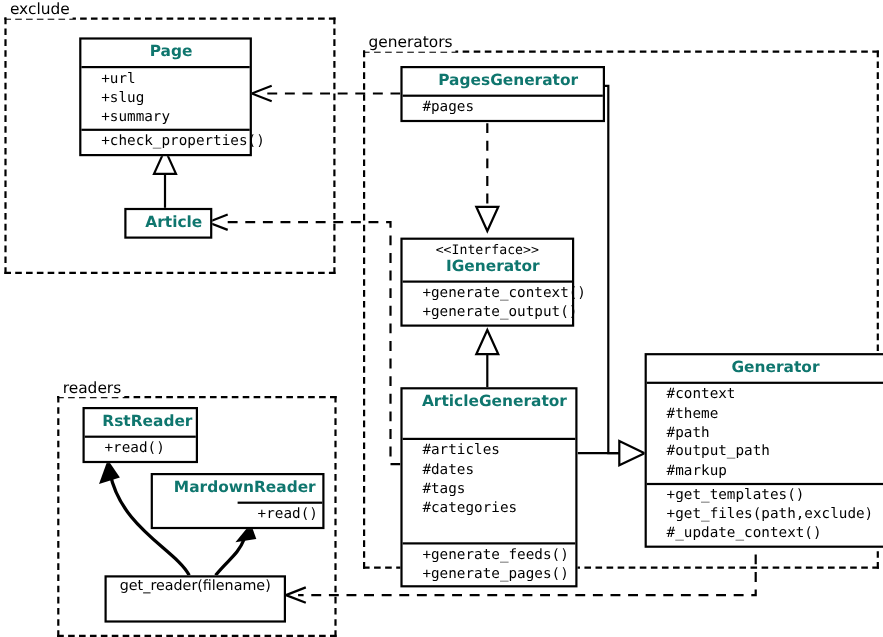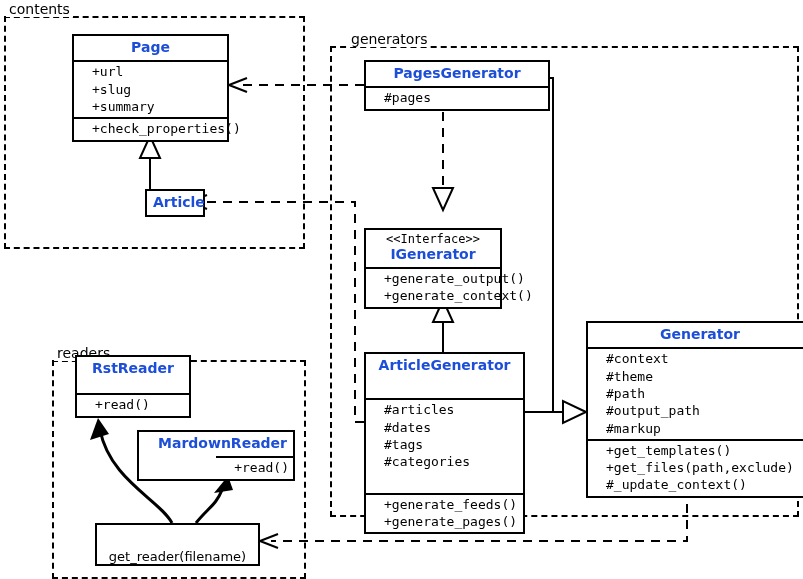--- a/index.html
+++ b/index.html
@@ -47,22 +47,22 @@
     border: 2px solid #000;
     background: #ffffff;
     box-sizing: border-box;
     display: flex;
     flex-direction: column;
   }
   .cls-name {
     font-weight: bold;
     font-size: 14px;
     text-align: center;
-    padding: 4px 6px 5px 6px;
-    color: #1d4ed8;
+    padding: 4px 6px 5px 16px;
+    color: #0f766e;
     line-height: 1.1;
   }
   .cls-stereo {
     font-weight: normal;
     font-size: 12px;
     text-align: center;
     padding: 3px 6px 0 6px;
     color: #000;
     font-family: "DejaVu Sans Mono", monospace;
     line-height: 1.15;
@@ -79,21 +79,21 @@
     line-height: 1.33;
     color: #000;
     white-space: nowrap;
   }
   .plainbox {
     position: absolute;
     border: 2px solid #000;
     background: #ffffff;
     box-sizing: border-box;
     display: flex;
-    align-items: flex-end;
+    align-items: flex-start;
     justify-content: center;
   }
   .plainbox span {
     font-family: "DejaVu Sans", sans-serif;
     font-size: 13px;
     color: #000;
     white-space: nowrap;
   }
 </style>
 </head>
@@ -156,57 +156,57 @@
     </g>
 
      MardownReader (curved solid arrow) --&gt;
     <g>
       <path d="M 196,523 C 208,508 216,505 222,490" fill="none" stroke="#000" stroke-width="3"></path>
       <polygon points="228,476 214,493 233,490" fill="#000"></polygon>
     </g>
   </svg>
 
   <div class="pkg" style="left:4px; top:16px; width:301px; height:233px;"></div>
-  <div class="pkg-label" style="left:6px; top:1px;">contents</div>
+  <div class="pkg-label" style="left:6px; top:1px;">exclude</div>
 
   <div class="pkg" style="left:330px; top:46px; width:469px; height:471px;"></div>
-  <div class="pkg-label" style="left:332px; top:31px;margin-left:16px;">generators</div>
+  <div class="pkg-label" style="left:332px; top:31px;">generators</div>
 
   <div class="pkg" style="left:52px; top:360px; width:254px; height:219px;"></div>
   <div class="pkg-label" style="left:54px; top:345px;">readers</div>
 
   <div class="cls" style="left:72px; top:34px; width:157px;">
     <div class="cls-name">Page</div>
     <div class="cls-compartment cls-sep">
       <div>+url</div>
       <div>+slug</div>
       <div>+summary</div>
     </div>
     <div class="cls-compartment cls-sep">
       <div>+check_properties()</div>
     </div>
   </div>
 
-  <div class="cls" style="left:113px; top:189px; width:60px;margin-left:32px;">
+  <div class="cls" style="left:113px; top:189px; width:80px;">
     <div class="cls-name">Article</div>
   </div>
 
   <div class="cls" style="left:364px; top:60px; width:186px;">
     <div class="cls-name">PagesGenerator</div>
     <div class="cls-compartment cls-sep">
       <div>#pages</div>
     </div>
   </div>
 
-  <div class="cls" style="left:364px; top:228px; width:138px;">
+  <div class="cls" style="left:364px; top:216px; width:158px;">
     <div class="cls-stereo">&lt;&lt;Interface&gt;&gt;</div>
     <div class="cls-name" style="padding-top:0;">IGenerator</div>
     <div class="cls-compartment cls-sep">
+      <div>+generate_context()</div>
       <div>+generate_output()</div>
-      <div>+generate_context()</div>
     </div>
   </div>
 
   <div class="cls" style="left:364px; top:352px; width:161px;gap:20px;">
     <div class="cls-name">ArticleGenerator</div>
     <div class="cls-compartment cls-sep">
       <div>#articles</div>
       <div>#dates</div>
       <div>#tags</div>
       <div>#categories</div>
@@ -226,21 +226,21 @@
       <div>#output_path</div>
       <div>#markup</div>
     </div>
     <div class="cls-compartment cls-sep">
       <div>+get_templates()</div>
       <div>+get_files(path,exclude)</div>
       <div>#_update_context()</div>
     </div>
   </div>
 
-  <div class="cls" style="left:75px; top:355px; width:116px;gap:12px;">
+  <div class="cls" style="left:75px; top:370px; width:105px;">
     <div class="cls-name">RstReader</div>
     <div class="cls-compartment cls-sep">
       <div>+read()</div>
     </div>
   </div>
 
   <div class="cls" style="left:137px; top:430px; width:158px;align-items:flex-end;">
     <div class="cls-name">MardownReader</div>
     <div class="cls-compartment cls-sep">
       <div>+read()</div>

